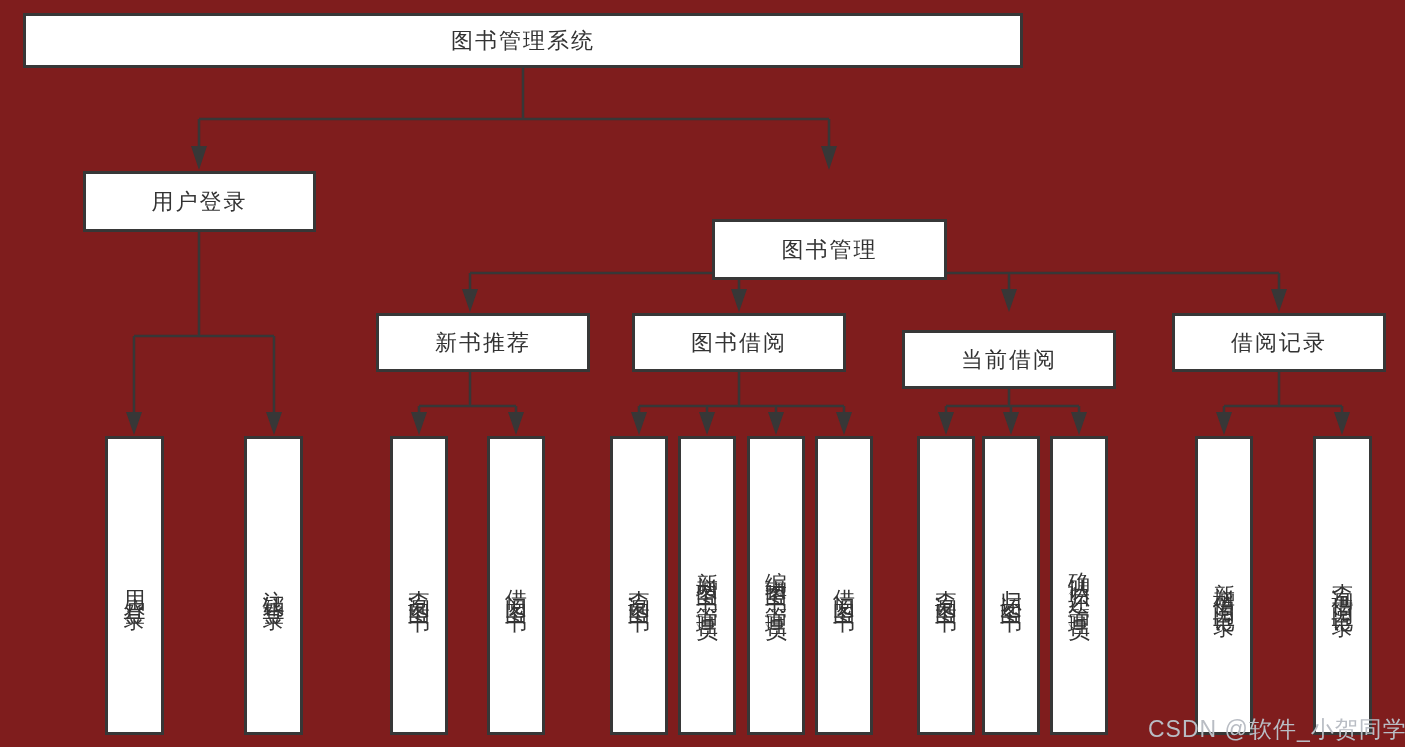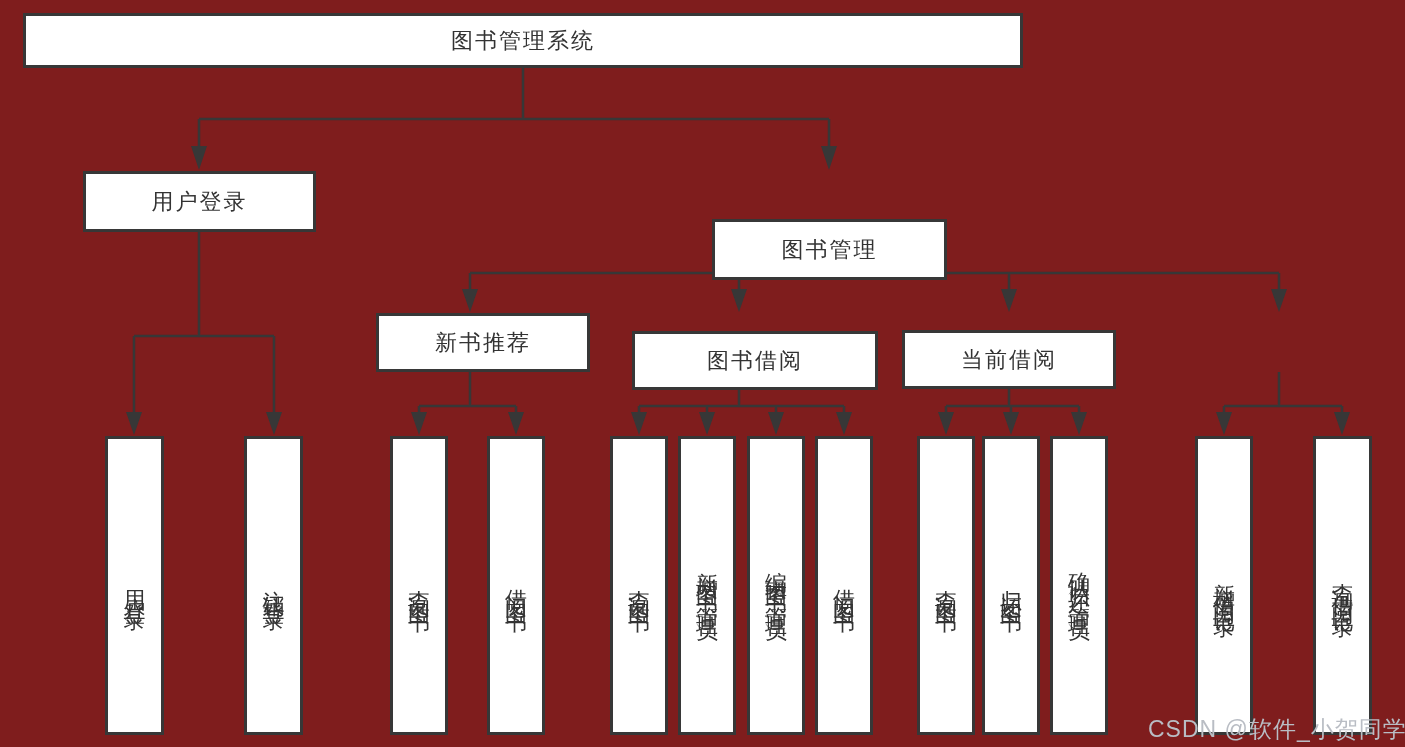--- a/index.html
+++ b/index.html
@@ -105,25 +105,28 @@
   <div class="box h" style="left:83px; top:171px; width:233px; height:61px;">
     <span>用户登录</span>
   </div>
   <div class="box h" style="left:712px; top:171px; width:235px; height:61px;margin-top:48px;">
     <span>图书管理</span>
   </div>
 
   <div class="box h" style="left:363px; top:313px; width:214px; height:59px;margin-left:13px;">
     <span>新书推荐</span>
   </div>
-  <div class="box h" style="left:632px; top:331px; width:246px; height:59px;">
+  <div class="box h" style="left:632px; top:313px; width:214px; height:59px;">
     <span>图书借阅</span>
   </div>
   <div class="box h" style="left:902px; top:330px; width:214px; height:59px;">
     <span>当前借阅</span>
+  </div>
+  <div class="box h" style="left:1172px; top:313px; width:214px; height:59px;">
+    <span>借阅记录</span>
   </div>
 
   <div class="box v" style="left:105px; top:436px; width:59px; height:299px;">
     <span>用户登录</span>
   </div>
   <div class="box v" style="left:244px; top:436px; width:59px; height:299px;">
     <span>注销登录</span>
   </div>
 
   <div class="box v" style="left:390px; top:436px; width:58px; height:299px;">

